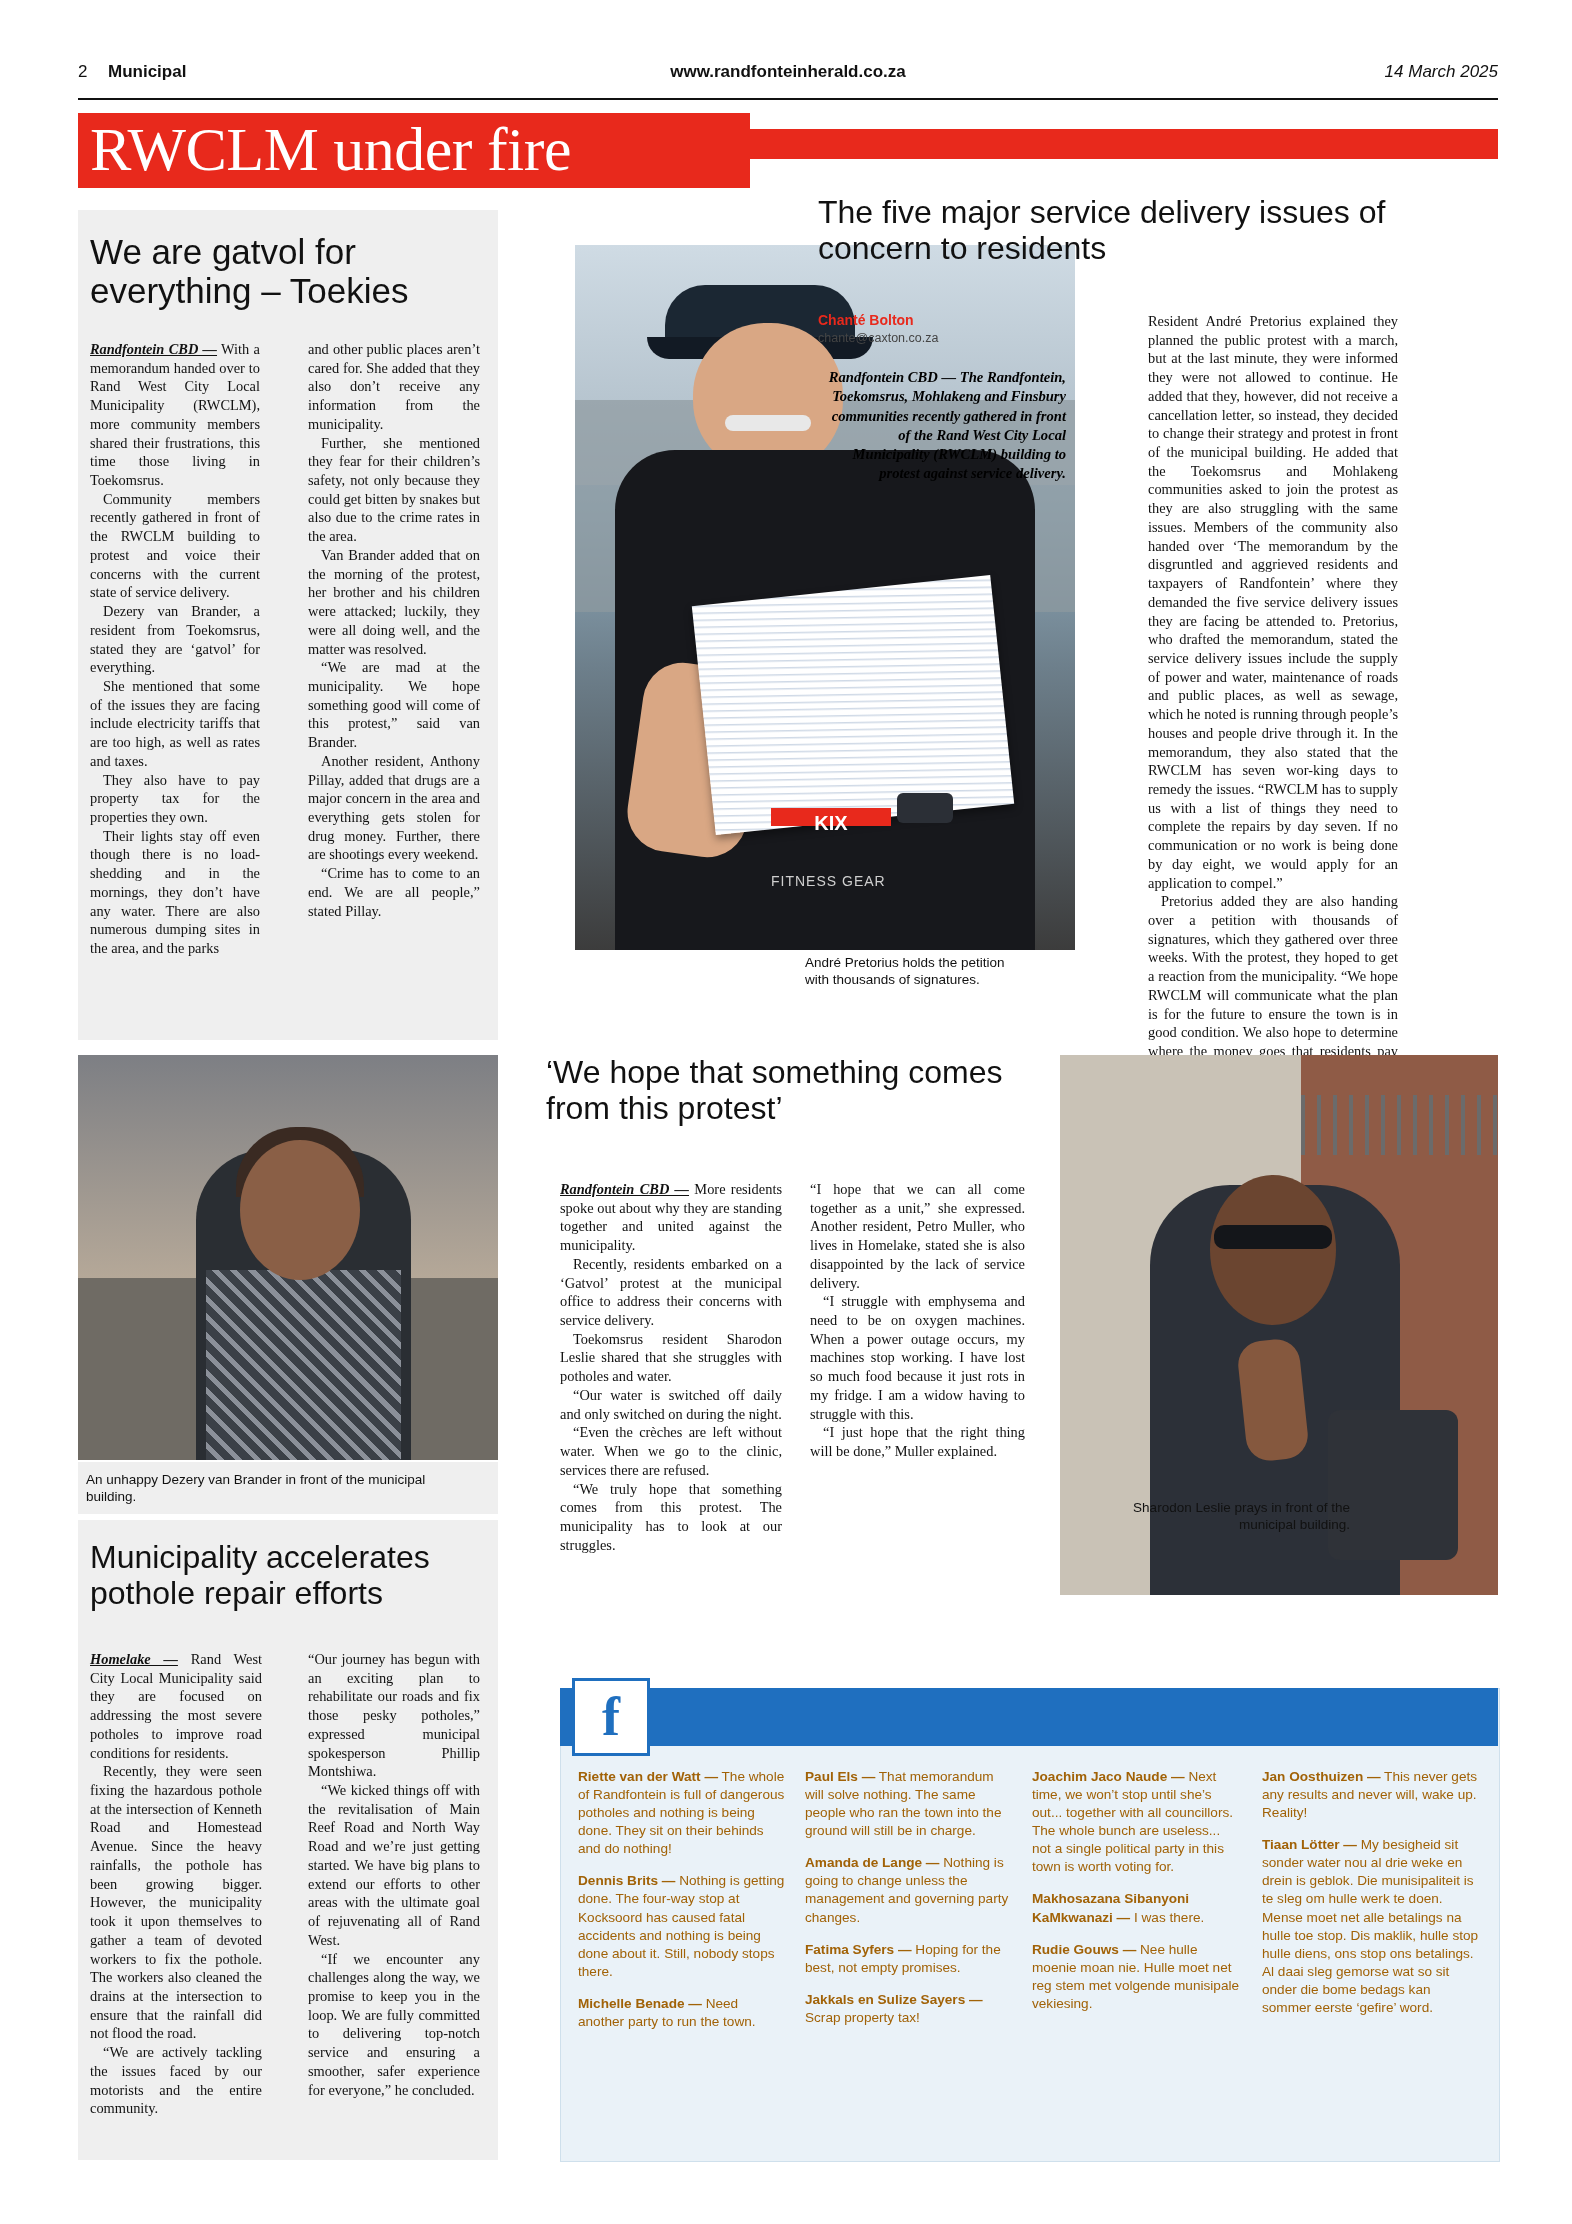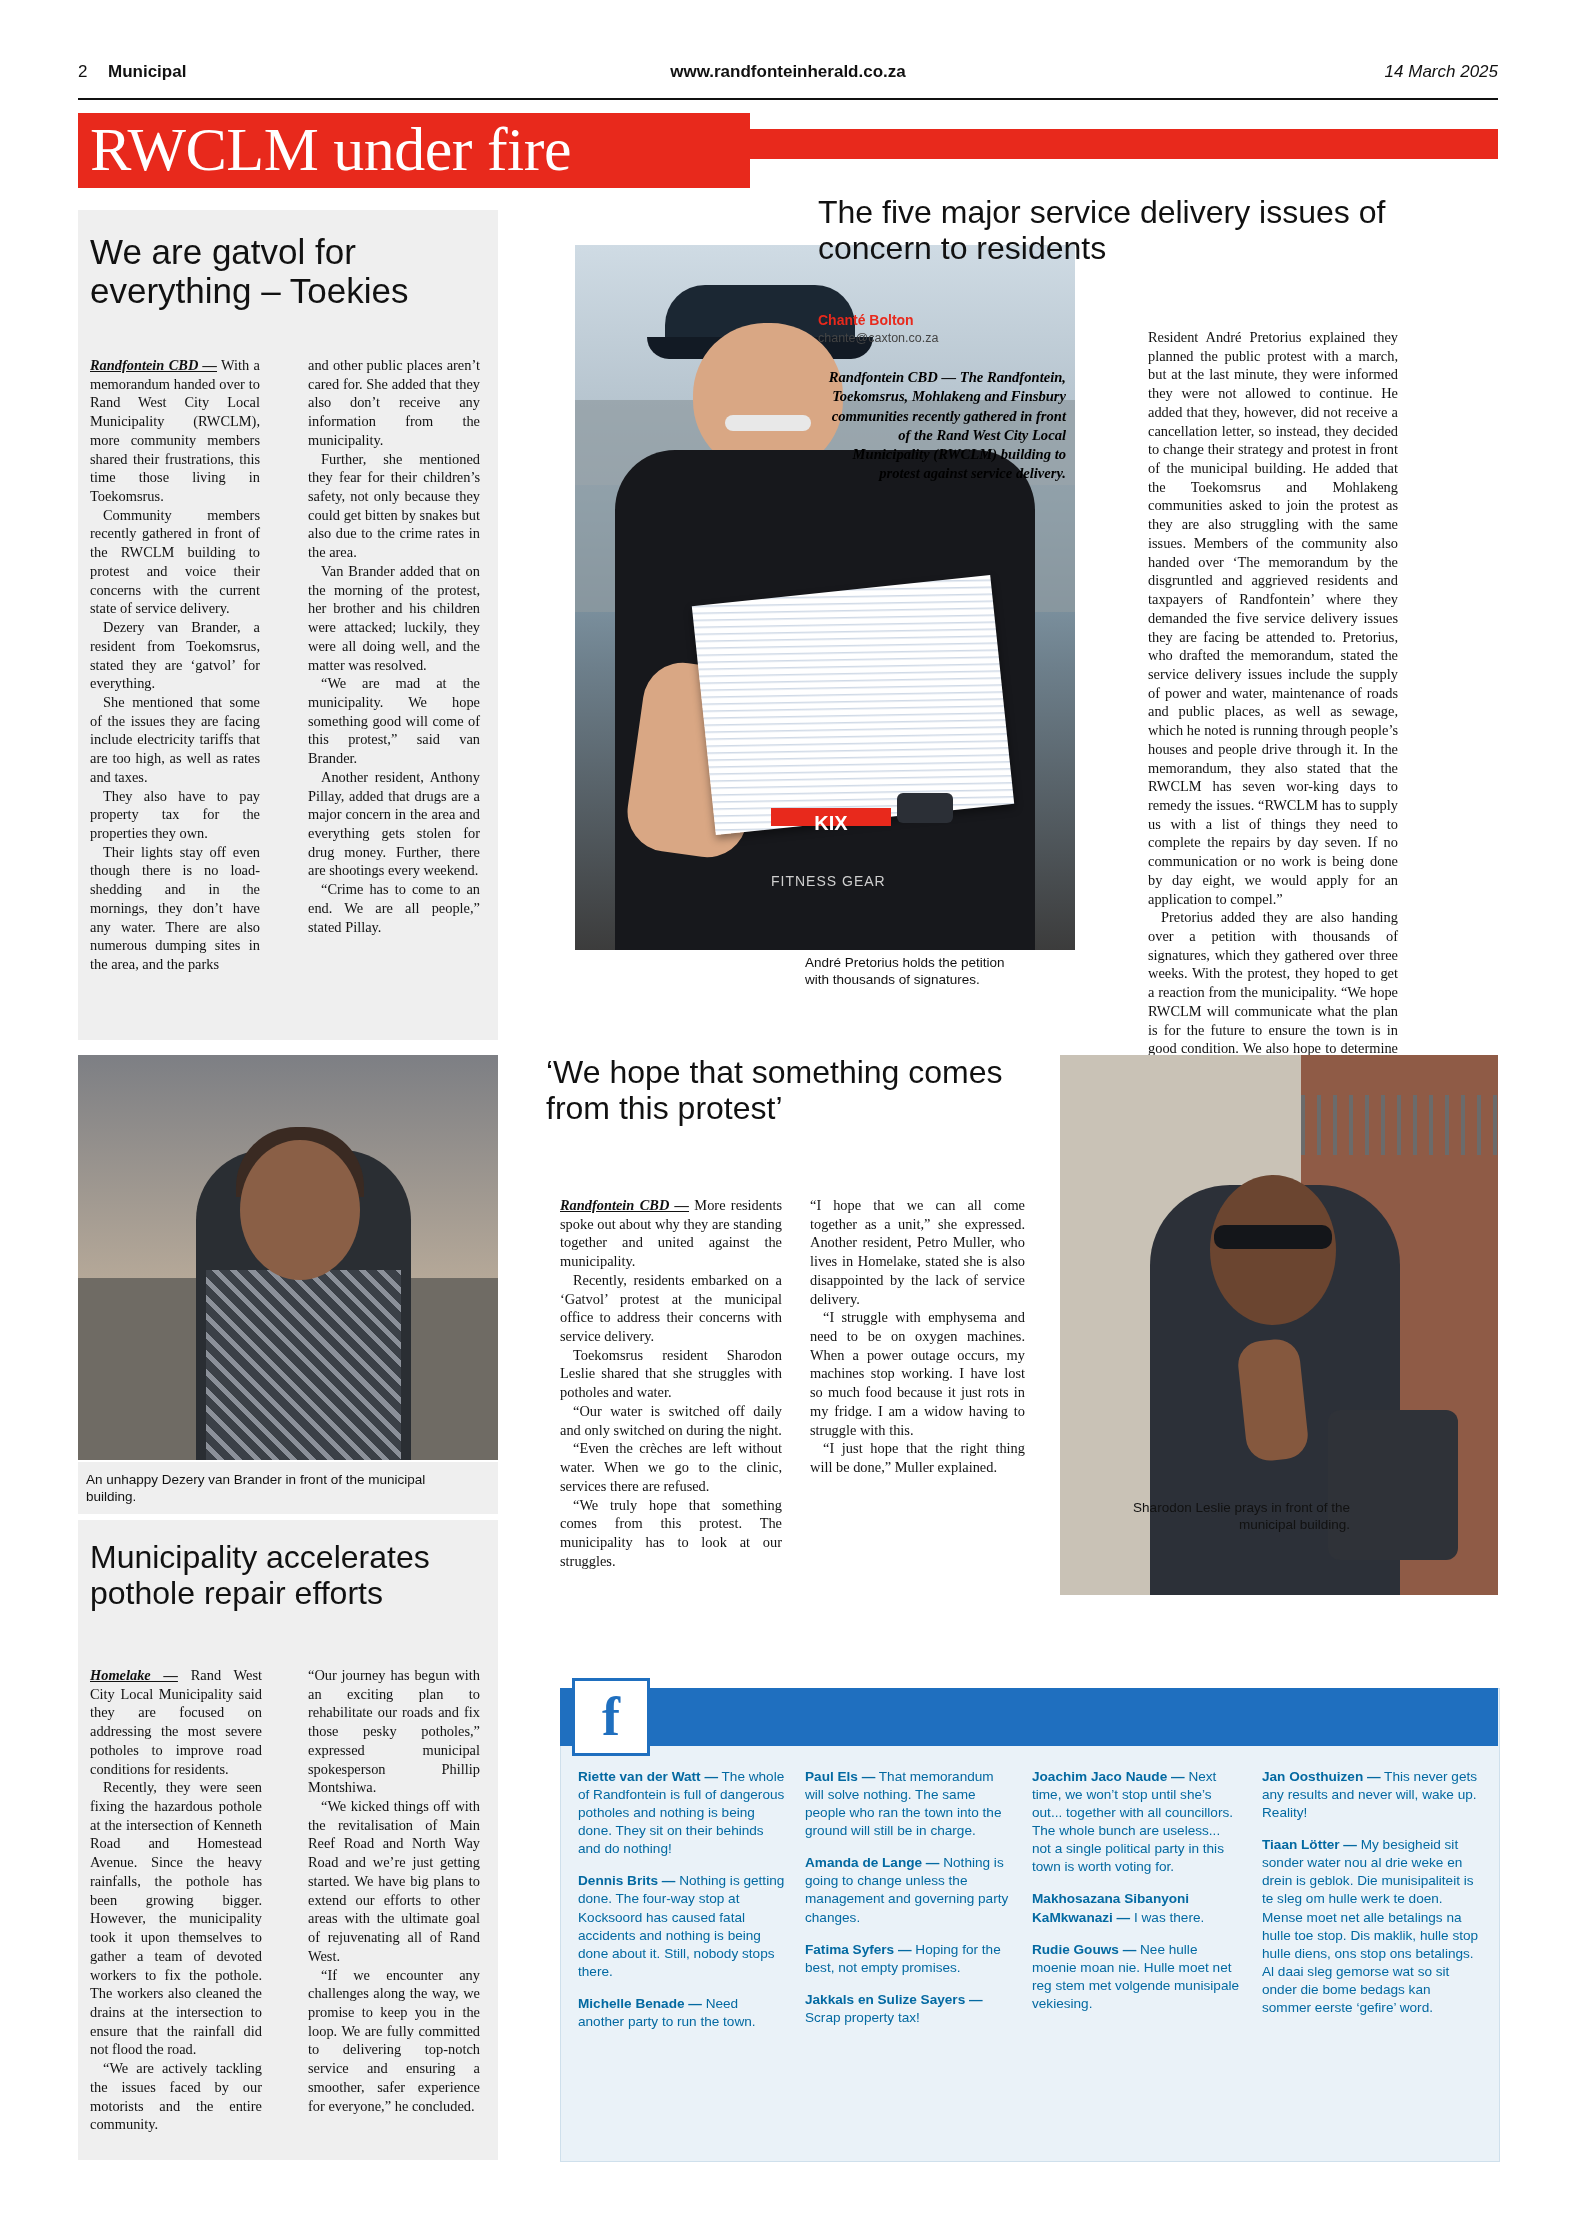--- a/index.html
+++ b/index.html
@@ -48,21 +48,21 @@
     line-height:1.12;
   }
   .col{
     font-family:"Liberation Serif", serif;
     font-size:14.4px;
     line-height:1.30;
     text-align:justify;
     color:#111;
   }
   .col p{margin:0;text-indent:13px;}
-  .col p.first{text-indent:0;margin-top:16px;}
+  .col p.first{text-indent:0;}
   .col b.lead{font-weight:bold;font-style:italic;text-decoration:underline;}
   .caption{
     font-family:"Liberation Sans", sans-serif;
     font-size:13.5px;line-height:1.25;color:#111;
   }
   
   #story1-head{position:absolute;left:90px;top:232px;width:400px;font-size:35px;}
   #story1-c1{position:absolute;left:90px;top:340px;width:170px;}
   #story1-c2{position:absolute;left:308px;top:340px;width:172px;}
   .story1-bg{position:absolute;left:78px;top:210px;width:420px;height:830px;background:#efefef;}
@@ -135,21 +135,21 @@
   .fbbar{position:absolute;left:560px;top:1688px;width:938px;height:58px;background:#1f6fbf;}
   .fblogo{position:absolute;left:572px;top:1678px;width:72px;height:72px;background:#ffffff;border:3px solid #1f6fbf;display:flex;align-items:center;justify-content:center;}
   .fblogo span{font-family:"Liberation Serif",serif;font-size:54px;font-weight:bold;color:#1f6fbf;line-height:54px;}
   .fbtext{
     position:absolute;left:672px;top:1706px;width:800px;
     font-family:"Liberation Sans",sans-serif;font-size:16px;color:#fff;font-weight:bold;
   }
   .fbtext i{font-style:italic;}
   .fbcol{
     position:absolute;top:1768px;
-    font-family:"Liberation Sans",sans-serif;font-size:13.6px;line-height:1.33;color:#0369a1;
+    font-family:"Liberation Sans",sans-serif;font-size:13.6px;line-height:1.33;color:#a16207;
   }
   .fbcol p{margin:0 0 14px 0;}
   .fbcol b{font-weight:bold;}
   #fbc1{left:578px;width:208px;}
   #fbc2{left:805px;width:205px;}
   #fbc3{left:1032px;width:208px;}
   #fbc4{left:1262px;width:220px;}
 </style>
 </head>
 <body>

